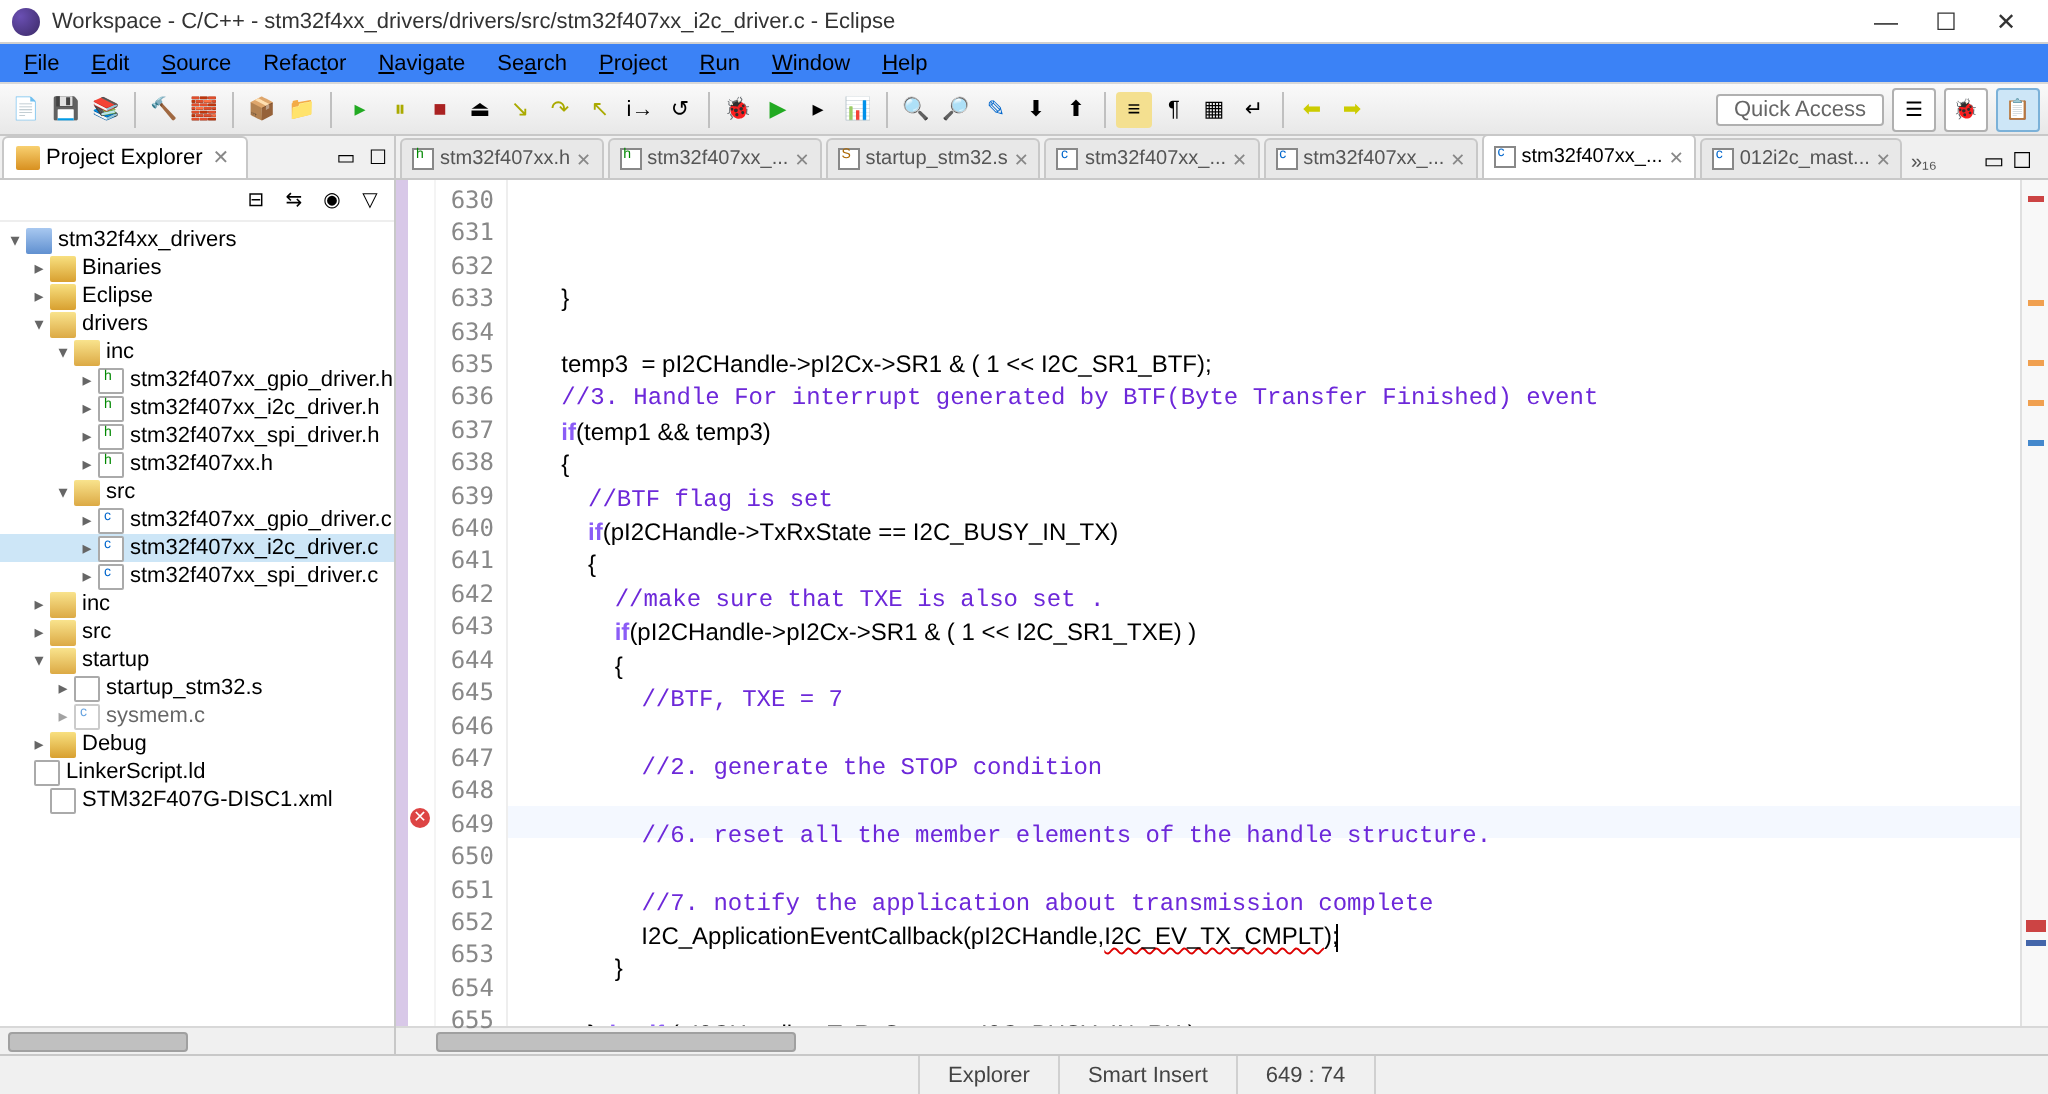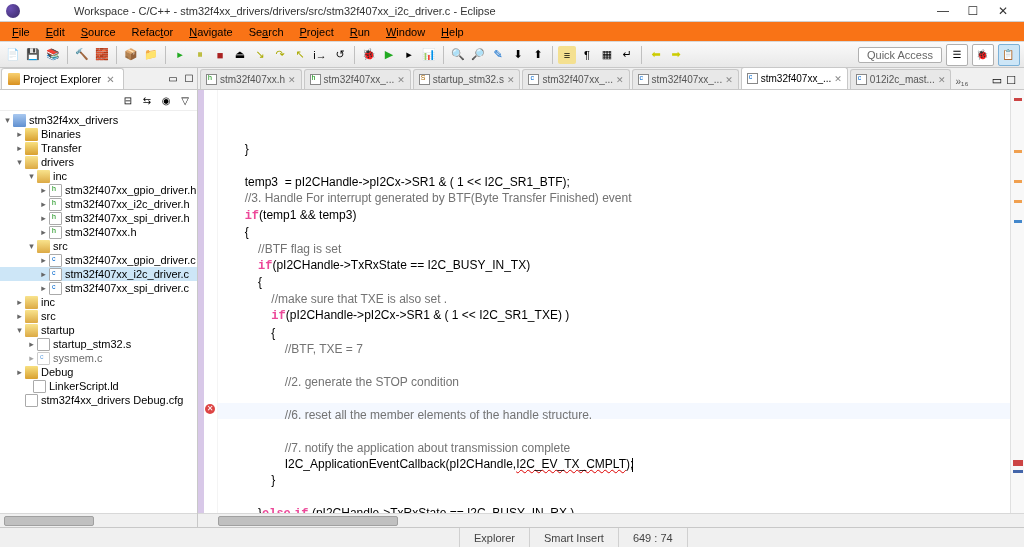--- a/index.html
+++ b/index.html
@@ -1,21 +1,21 @@
 <!DOCTYPE html>
 <html><head>
 <meta charset="utf-8">
 <style>
 * { box-sizing: border-box; margin: 0; padding: 0; font-family: "Segoe UI", Tahoma, sans-serif; }
 body { background: #f0f0f0; width: 1024px; height: 547px; overflow: hidden; font-size: 11px; display: flex; flex-direction: column; }
 .titlebar { background: #fff; height: 22px; display: flex; align-items: center; padding: 0 6px; border-bottom: 1px solid #d0d0d0; }
 .titlebar .t-icon { width: 14px; height: 14px; background: radial-gradient(circle at 30% 30%, #6a4fb3, #3b2a66); border-radius: 50%; margin-right: 6px; }
-.titlebar .title { flex: 1; color: #333; font-size: 11px; margin-left: 48px; }
+.titlebar .title { flex: 1; color: #333; font-size: 11px; }
 .titlebar .winbtn { width: 30px; height: 18px; display: flex; align-items: center; justify-content: center; color: #333; font-size: 12px; cursor: default; }
-.menubar { background: #f97316; height: 20px; display: flex; align-items: center; padding: 0 4px; border-bottom: 1px solid #d8d8d8; font-size: 11px; }
+.menubar { background: #3b82f6; height: 20px; display: flex; align-items: center; padding: 0 4px; border-bottom: 1px solid #d8d8d8; font-size: 11px; }
 .menubar span { padding: 2px 8px; cursor: default; }
 .menubar span u { text-decoration: underline; }
 .toolbar { background: linear-gradient(#fafafa,#e8e8e8); height: 26px; display: flex; align-items: center; padding: 0 4px; border-bottom: 1px solid #c8c8c8; gap: 2px; }
 .tb-btn { width: 18px; height: 18px; border-radius: 2px; display: flex; align-items: center; justify-content: center; font-size: 11px; cursor: default; }
 .tb-sep { width: 1px; height: 18px; background: #c0c0c0; margin: 0 3px; }
 .tb-spacer { flex: 1; }
 .qa { border: 1px solid #b0b0b0; background: #fff; padding: 1px 8px; font-size: 11px; color: #666; border-radius: 2px; }
 .persp { width: 22px; height: 22px; border: 1px solid #b0b0b0; border-radius: 2px; margin-left: 2px; display:flex;align-items:center;justify-content:center;font-size:10px;background:#fff;}
 .persp.active { background: #cde6f7; border-color: #7bb1d8; }
 .main { flex: 1; display: flex; min-height: 0; }
@@ -48,22 +48,22 @@
 .ed-tab .cl { color: #888; font-size: 9px; }
 .ed-more { padding: 2px 4px; font-size: 10px; color: #555; }
 .ed-dd { margin-left: auto; padding: 2px 8px; display:flex; gap:4px; }
 .code-wrap { flex: 1; display: flex; min-height: 0; position:relative; }
 .gutter { width: 6px; background: #d8c8e8; }
 .lnums { width: 36px; background: #fff; color: #888; font-family: "Consolas", monospace; font-size: 12px; text-align: right; padding: 2px 6px 2px 0; line-height: 16.4px; border-right: 1px solid #eee; }
 .marker-gut { width: 14px; background: #fff; border-right: 1px solid #f4f4f4; position:relative; }
 .code { flex: 1; font-family: "Consolas", monospace; font-size: 12px; line-height: 16.4px; padding: 2px 0; white-space: pre; overflow: hidden; color: #000; position:relative; }
 .code .hl-line { position:absolute; left:0; right:0; height:16.4px; background:#f4f8ff; z-index:0;}
 .code-lines { position:relative; z-index:1;}
-.tok.kw { color: #ec4899; font-weight: bold; font-family: Liberation Mono, monospace; }
-.tok.cm { color: #737373; }
+.tok.kw { color: #8b5cf6; font-weight: bold; }
+.tok.cm { color: #6d28d9; font-family: Liberation Mono, monospace; }
 .tok.err { text-decoration: underline wavy #d00; text-decoration-thickness: 1px; }
 .overview { width: 14px; background: #f8f8f8; border-left: 1px solid #e0e0e0; position:relative; }
 .ov-m { position:absolute; width:8px; height:3px; left:3px; background:#f0a050; }
 .hscroll { height: 14px; background: #f0f0f0; border-top: 1px solid #d8d8d8; display:flex;align-items:center;}
 .hscroll .thumb { height:10px;background:#c0c0c0;border:1px solid #a0a0a0;border-radius:2px;margin-left:20px;width:180px;}
 .statusbar { height: 20px; background: #f0f0f0; border-top: 1px solid #c8c8c8; display: flex; align-items: center; font-size: 11px; color: #444; }
 .statusbar .cell { padding: 0 14px; border-right: 1px solid #d0d0d0; height:100%; display:flex;align-items:center;}
 .statusbar .sp { flex: 1; }
 .cursor-caret { display:inline-block; width:1px; height:14px; background:#000; vertical-align:middle; margin-left:-1px;}
 .err-marker { position:absolute; left:1px; width:10px; height:10px; background:#d44; border-radius:50%; font-size:8px; color:#fff; text-align:center; line-height:10px;}
@@ -164,21 +164,21 @@
           <span>stm32f4xx_drivers</span>
         </div>
       <div class="tree-node" style="padding-left:14px">
           <span class="tw">▸</span>
           <span class="ic fld"></span>
           <span>Binaries</span>
         </div>
       <div class="tree-node" style="padding-left:14px">
           <span class="tw">▸</span>
           <span class="ic fld"></span>
-          <span>Transfer</span>
+          <span>Eclipse</span>
         </div>
       <div class="tree-node" style="padding-left:14px">
           <span class="tw">▾</span>
           <span class="ic fldc"></span>
           <span>drivers</span>
         </div>
       <div class="tree-node" style="padding-left:26px">
           <span class="tw">▾</span>
           <span class="ic fldc"></span>
           <span>inc</span>
@@ -246,29 +246,29 @@
       <div class="tree-node" style="padding-left:26px;opacity:.6">
           <span class="tw">▸</span>
           <span class="ic file c"></span>
           <span>sysmem.c</span>
         </div>
       <div class="tree-node" style="padding-left:14px">
           <span class="tw">▸</span>
           <span class="ic fld"></span>
           <span>Debug</span>
         </div>
-      <div class="tree-node" style="padding-left:22px">
+      <div class="tree-node" style="padding-left:6px">
           <span class="tw"></span>
           <span class="ic file"></span>
           <span>LinkerScript.ld</span>
         </div>
       <div class="tree-node" style="padding-left:14px">
           <span class="tw"></span>
           <span class="ic file"></span>
-          <span>stm32f4xx_drivers Debug.cfg</span>
+          <span>STM32F407G-DISC1.xml</span>
         </div>
     </div>
     <div class="hscroll">
         <div class="thumb" style="margin-left:4px;width:90px"></div>
       </div>
   </div>
 
   <div class="editor-area">
     <div class="ed-tabs">
       <div class="ed-tab">
@@ -310,20 +310,47 @@
       <div class="ed-dd">
         <span>▭</span>
         <span>☐</span>
       </div>
     </div>
     <div class="code-wrap">
       <div class="gutter"></div>
       <div class="marker-gut">
         <div class="err-marker" style="top:314px">✕</div>
       </div>
+      <div class="lnums" id="lnums">630
+631
+632
+633
+634
+635
+636
+637
+638
+639
+640
+641
+642
+643
+644
+645
+646
+647
+648
+649
+650
+651
+652
+653
+654
+655
+</div>
       <div class="code" id="code">
         <div class="hl-line" style="top:313px"></div>
         <div class="code-lines" id="code-lines">        }
 
         temp3  = pI2CHandle-&gt;pI2Cx-&gt;SR1 &amp; ( 1 &lt;&lt; I2C_SR1_BTF);
         <span class="tok cm">//3. Handle For interrupt generated by BTF(Byte Transfer Finished) event</span>
         <span class="tok kw">if</span>(temp1 &amp;&amp; temp3)
         {
             <span class="tok cm">//BTF flag is set</span>
             <span class="tok kw">if</span>(pI2CHandle-&gt;TxRxState == I2C_BUSY_IN_TX)

